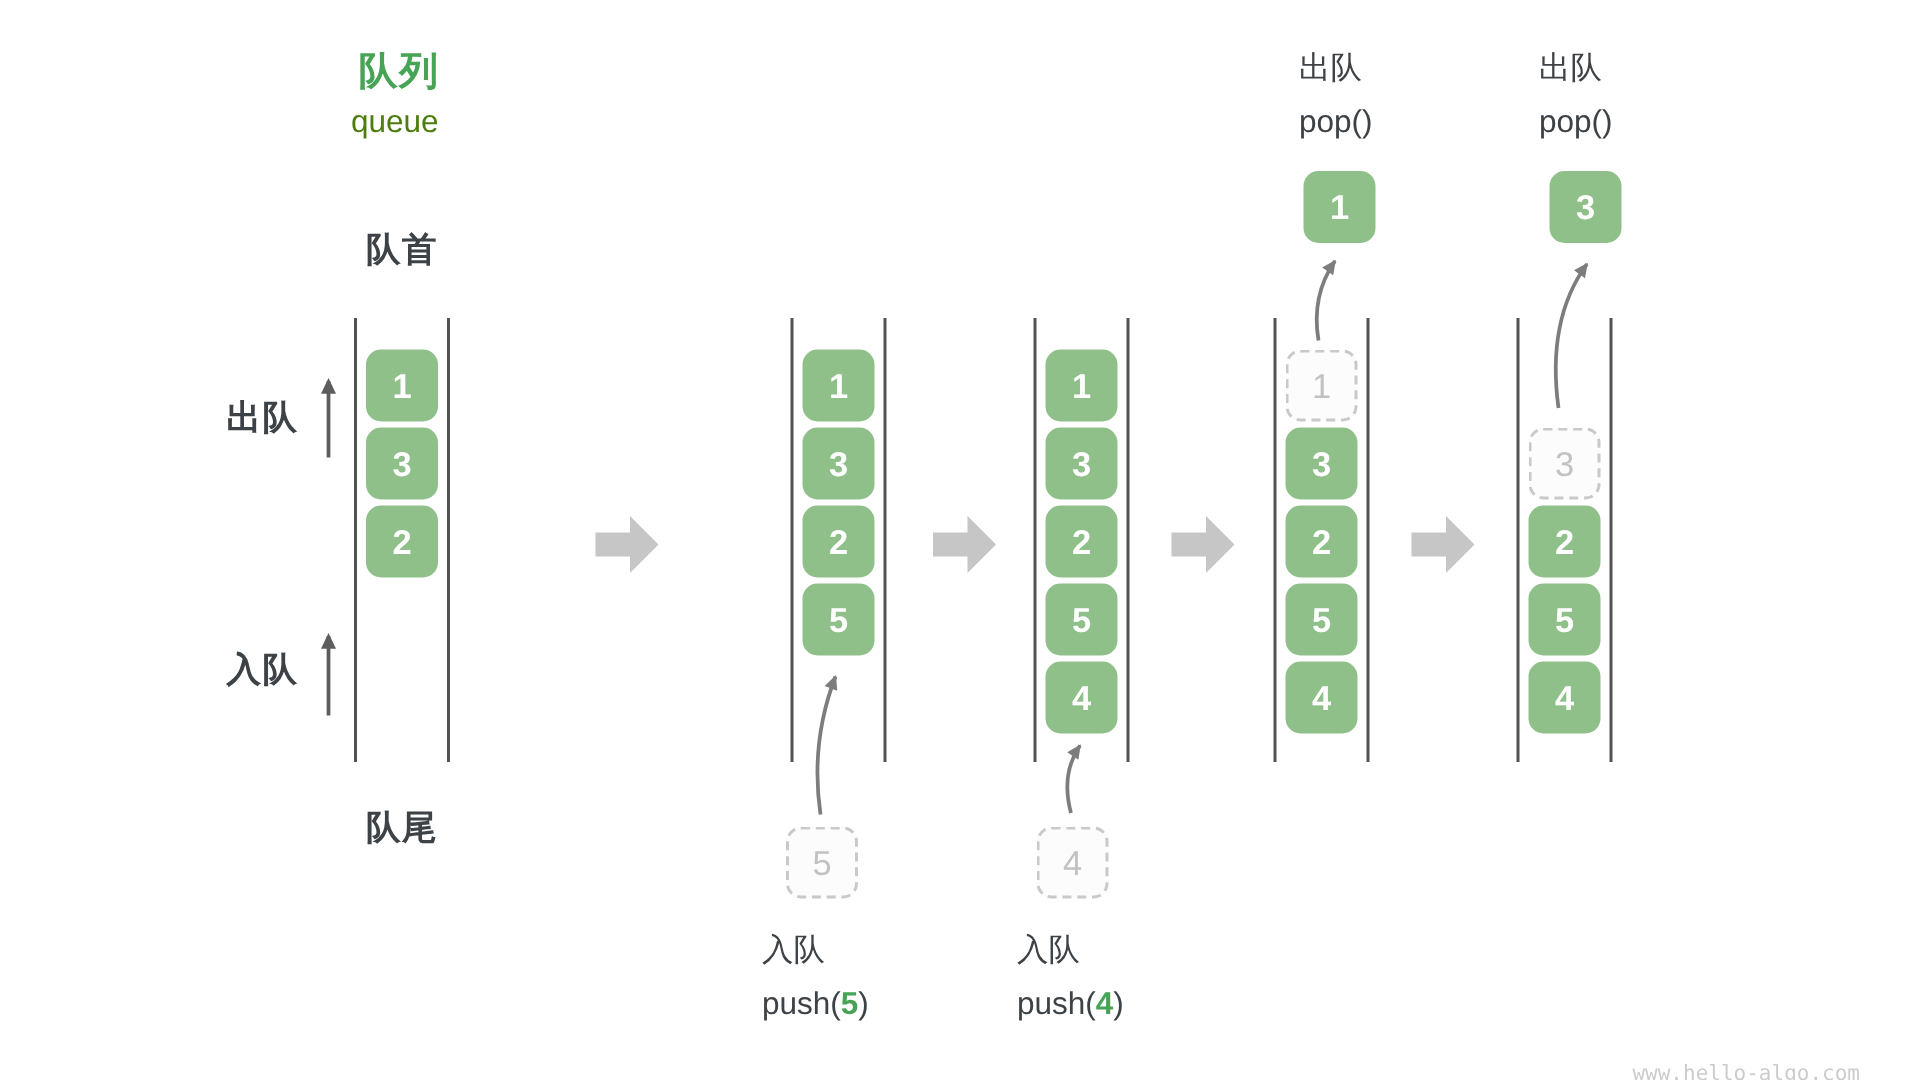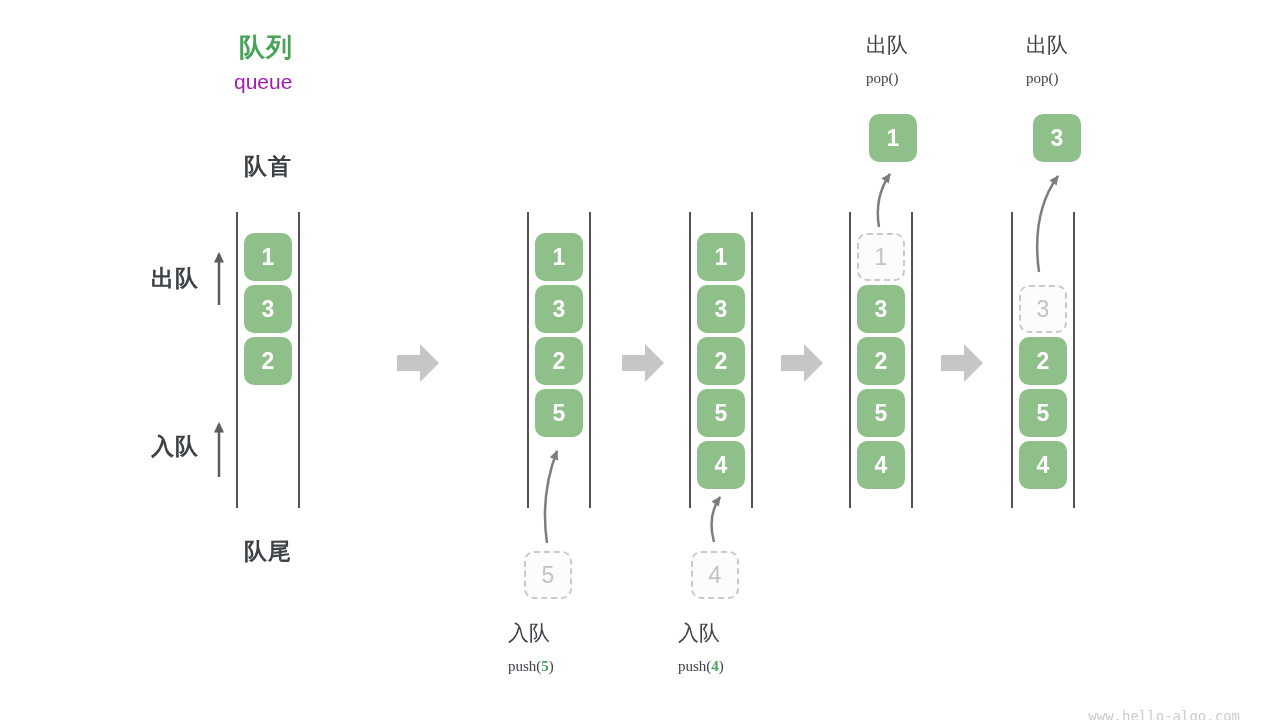--- a/index.html
+++ b/index.html
@@ -1,32 +1,32 @@
 <!DOCTYPE html>
 <html><head>
 <meta charset="utf-8">
 <style>
   html,body{margin:0;padding:0;background:#fff;}
   .canvas{position:relative;width:1280px;height:720px;background:#ffffff;overflow:hidden;
           font-family:"Liberation Sans","DejaVu Sans",sans-serif;}
   .abs{position:absolute;}
   .title-zh{font-size:26px;font-weight:bold;color:#47A355;letter-spacing:1px;}
-  .title-en{font-size:21px;color:#a21caf;text-align:center;}
+  .title-en{font-size:21px;color:#4d7c0f;text-align:center;}
   .side-label{font-size:23px;font-weight:bold;color:#3D4247;letter-spacing:1px;}
   .centered{width:120px;text-align:center;}
   .rail{position:absolute;width:2px;background:#525252;}
   .box{position:absolute;width:48px;height:48px;box-sizing:border-box;border-radius:10px;
        display:flex;align-items:center;justify-content:center;
        font-size:23px;font-weight:bold;}
   .box.solid{background:#8FC08A;color:#ffffff;}
   .box.dashed{border:2px dashed #c9c9c9;color:#c2c2c2;background:#fcfcfc;font-weight:normal;}
   .op{position:absolute;}
   .op .zh{font-size:21px;color:#3D4247;}
-  .op .mono{margin-top:11px;font-family:Liberation Serif, serif;
-            font-size:15px;color:#3D4247;white-space:pre;}
+  .op .mono{margin-top:11px;font-family:Liberation Sans, sans-serif;
+            font-size:21px;color:#3D4247;white-space:pre;}
   .green-arg{color:#47A355;font-weight:bold;}
   .watermark{font-family:"DejaVu Sans Mono","Liberation Mono",monospace;font-size:14px;color:#cccccc;}
   svg.overlay{position:absolute;left:0;top:0;width:1280px;height:720px;pointer-events:none;}
 </style>
 </head>
 <body>
 
 <div class="canvas">
 
   <svg class="overlay">

